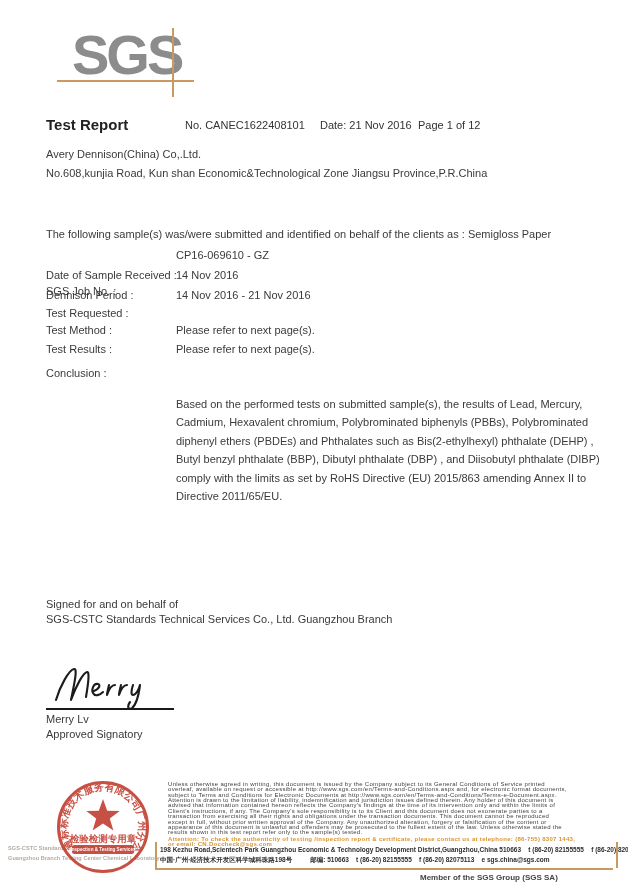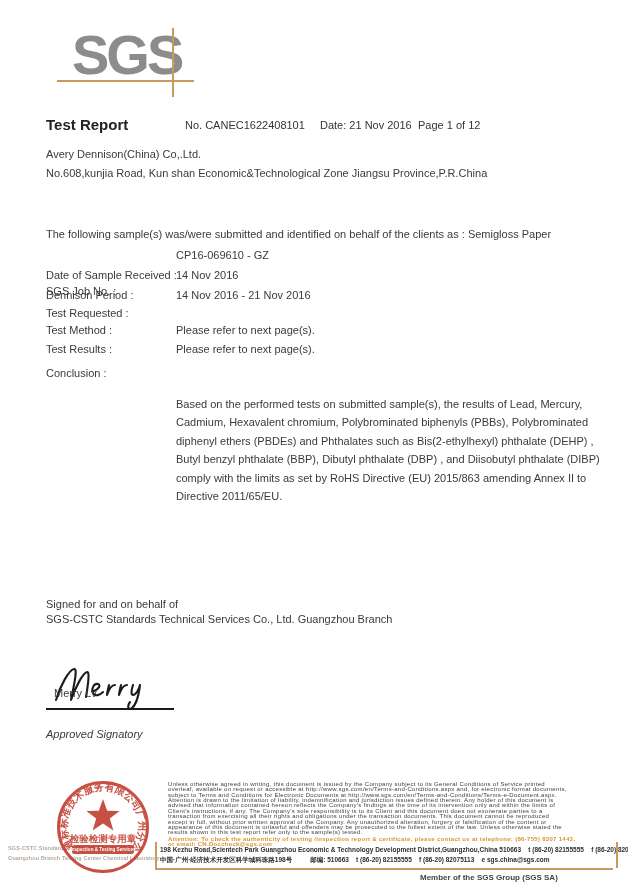--- a/index.html
+++ b/index.html
@@ -88,22 +88,22 @@
   <svg class="abs" style="left:48px;top:658px;" width="140" height="52" viewBox="0 0 140 52" aria-label="Merry">
     <g fill="none" stroke="#1c1c1c" stroke-width="2.1" stroke-linecap="round" stroke-linejoin="round">
       <path d="M8,42 C12,28 21,12 26,11 C30,10 26,27 23,42 C28,28 35,15 39,14 C42,13 40,27 38,39"></path>
       <path d="M46,33 C51,31 53,27 50,26 C46,25 43,31 45,35 C47,39 52,37 55,34"></path>
       <path d="M61,27 C60,31 59,35 59,37 C61,31 64,27 67,27"></path>
       <path d="M73,27 C72,31 71,35 71,37 C73,31 76,27 79,27"></path>
       <path d="M85,27 C83,33 83,37 85,37 C88,37 91,31 92,27 C91,35 89,46 84,50 C80,53 79,48 82,44"></path>
     </g>
   </svg>
   <div class="abs sig-line" style="left:46px;top:708px;width:128px;"></div>
-  <div class="abs body-11" style="left:46px;top:686px;margin-left:8px;">Merry Lv</div>
-  <div class="abs body-11" style="left:46px;top:727px;font-style:italic;">Approved Signatory</div>
+  <div class="abs body-11" style="left:46px;top:712px;">Merry Lv</div>
+  <div class="abs body-11" style="left:46px;top:727px;">Approved Signatory</div>
 
   <div class="abs scale-half" style="left:8px;top:843px;">
     <div class="stamp-under">SGS-CSTC Standards Technical Services Co.,Ltd.</div>
     <div class="stamp-under">Guangzhou Branch Testing Center Chemical Laboratory</div>
   </div>
 
   <svg class="abs" style="left:55px;top:779px;opacity:0.88;" width="96" height="96" viewBox="0 0 96 96">
     <circle cx="48" cy="48" r="44.5" fill="none" stroke="#c0392b" stroke-width="3"></circle>
     <defs>
       <path id="ringpath" d="M 20 70 A 36 36 0 1 1 76 70" fill="none"></path>

